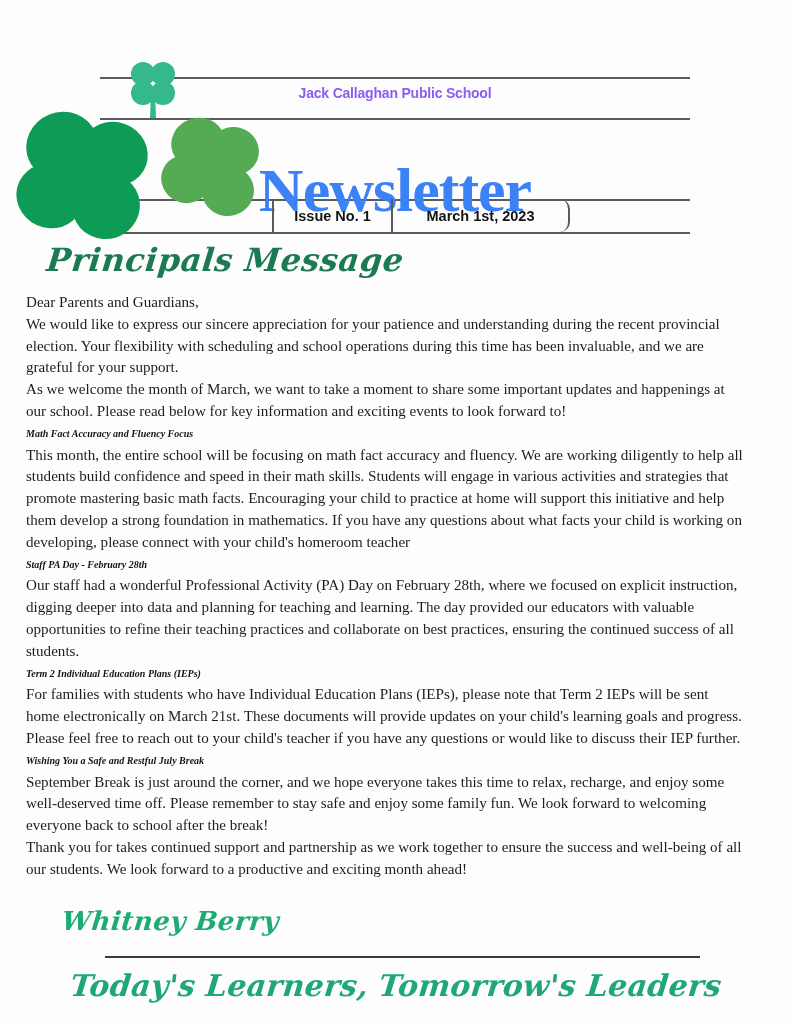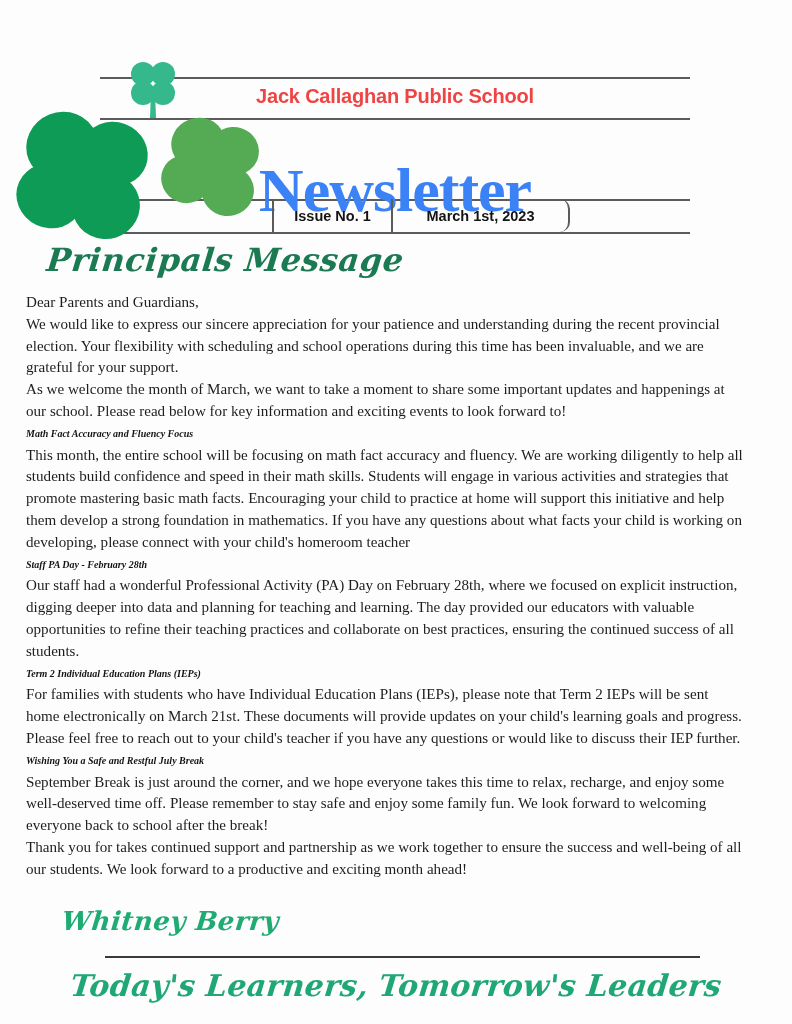--- a/index.html
+++ b/index.html
@@ -39,23 +39,23 @@
   .rule-bottom { top: 232px; }
 
   .school-name {
     position: absolute;
     left: 100px;
     top: 85px;
     width: 590px;
     text-align: center;
     font-family: "Liberation Sans", sans-serif;
     font-weight: bold;
-    font-size: 20px;
+    font-size: 14px;
     letter-spacing: -0.2px;
-    color: #ef4444;
+    color: #8b5cf6;
   }
 
   .newsletter-title {
     position: absolute;
     left: 100px;
     top: 124px;
     width: 590px;
     text-align: center;
     font-family: "Liberation Serif", serif;
     font-weight: bold;

